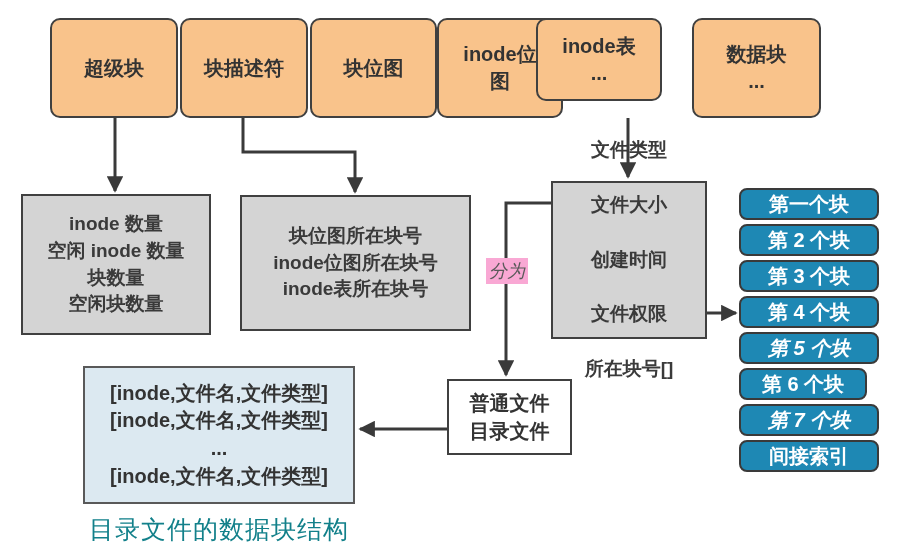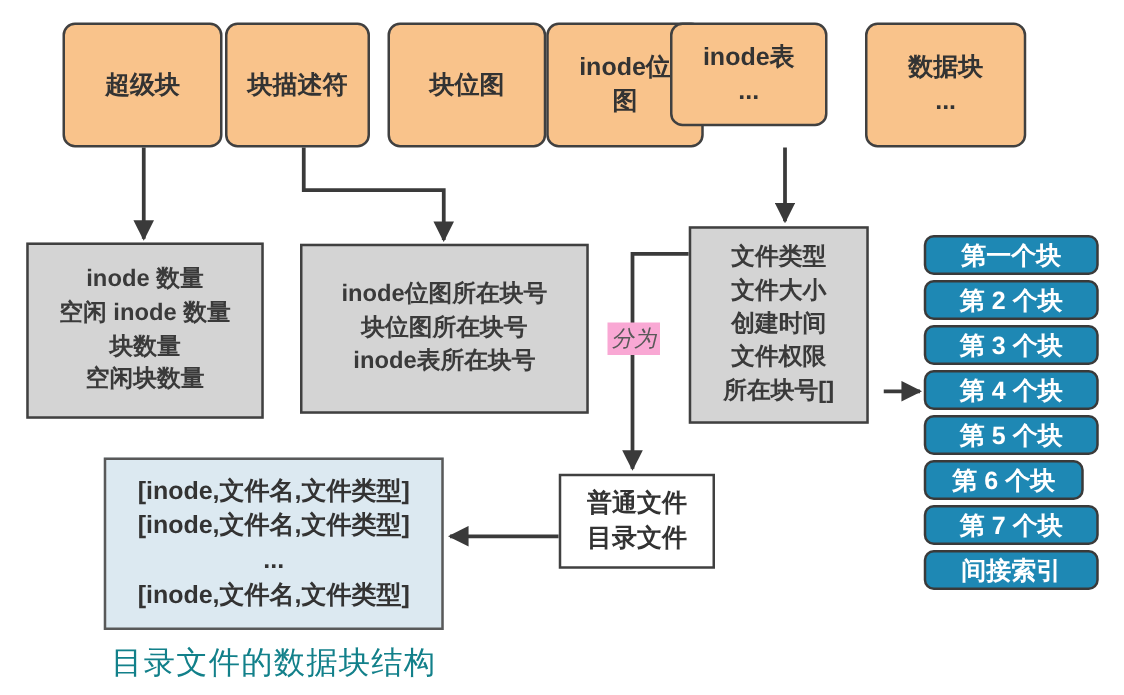--- a/index.html
+++ b/index.html
@@ -58,21 +58,21 @@
     <path class="conn" d="M243,118 V152 H355 V192" marker-end="url(#ah)"></path>
     <path class="conn" d="M628,118 V177" marker-end="url(#ah)"></path>
     <path class="conn" d="M551,203 H506 V375" marker-end="url(#ah)"></path>
     <path class="conn" d="M707,313 H736" marker-end="url(#ah)"></path>
     <path class="conn" d="M447,429 H360" marker-end="url(#ah)"></path>
   </svg>
 
   <div class="box orange" style="left:50px;top:18px;width:128px;height:100px;">
     <div>超级块</div>
   </div>
-  <div class="box orange" style="left:180px;top:18px;width:116px;height:100px;">
+  <div class="box orange" style="left:180px;top:18px;width:128px;height:100px;">
     <div>块描述符</div>
   </div>
   <div class="box orange" style="left:310px;top:18px;width:127px;height:100px;">
     <div>块位图</div>
   </div>
   <div class="box orange" style="left:437px;top:18px;width:126px;height:100px;padding:0 16px;">
     <div>inode位图</div>
   </div>
   <div class="box orange" style="left:536px;top:18px;width:126px;height:83px;">
     <div>inode表</div>
@@ -84,26 +84,26 @@
   </div>
 
   <div class="box gray" style="left:21px;top:194px;width:190px;height:141px;">
     <div>inode 数量</div>
     <div>空闲 inode 数量</div>
     <div>块数量</div>
     <div>空闲块数量</div>
   </div>
 
   <div class="box gray" style="left:240px;top:195px;width:231px;height:136px;">
+    <div>块位图所在块号</div>
     <div>inode位图所在块号</div>
-    <div>块位图所在块号</div>
     <div>inode表所在块号</div>
   </div>
 
-  <div class="box gray" style="left:551px;top:181px;width:144px;height:158px;">
+  <div class="box gray" style="left:551px;top:181px;width:156px;height:158px;gap:28px;">
     <div>文件类型</div>
     <div>文件大小</div>
     <div>创建时间</div>
     <div>文件权限</div>
     <div>所在块号[]</div>
   </div>
 
   <span class="split-label" style="left:486px;top:258px;">分为</span>
 
   <div class="box whitebox" style="left:447px;top:379px;width:125px;height:76px;">
@@ -124,26 +124,26 @@
   </div>
   <div class="box blue" style="left:739px;top:224px;width:140px;height:32px;">
     <div>第 2 个块</div>
   </div>
   <div class="box blue" style="left:739px;top:260px;width:140px;height:32px;justify-content:center;">
     <div>第 3 个块</div>
   </div>
   <div class="box blue" style="left:739px;top:296px;width:140px;height:32px;">
     <div>第 4 个块</div>
   </div>
-  <div class="box blue" style="left:739px;top:332px;width:140px;height:32px;">
+  <div class="box blue" style="left:739px;top:332px;width:140px;height:32px;font-style:italic;">
     <div>第 5 个块</div>
   </div>
   <div class="box blue" style="left:739px;top:368px;width:128px;height:32px;">
     <div>第 6 个块</div>
   </div>
-  <div class="box blue" style="left:739px;top:404px;width:140px;height:32px;">
+  <div class="box blue" style="left:739px;top:404px;width:140px;height:32px;font-style:italic;">
     <div>第 7 个块</div>
   </div>
   <div class="box blue" style="left:739px;top:440px;width:140px;height:32px;">
     <div>间接索引</div>
   </div>
 
 </div>
 
 </body></html>

